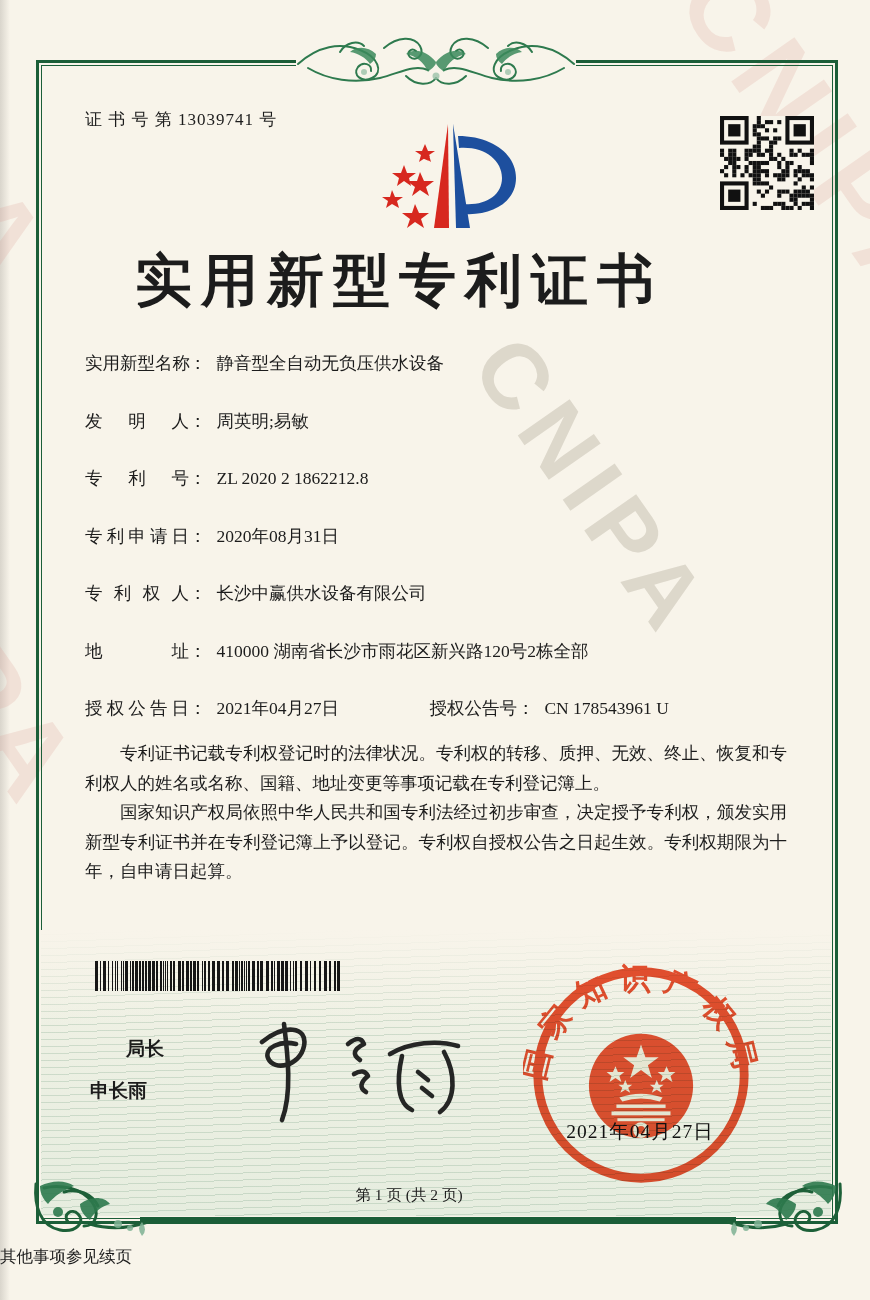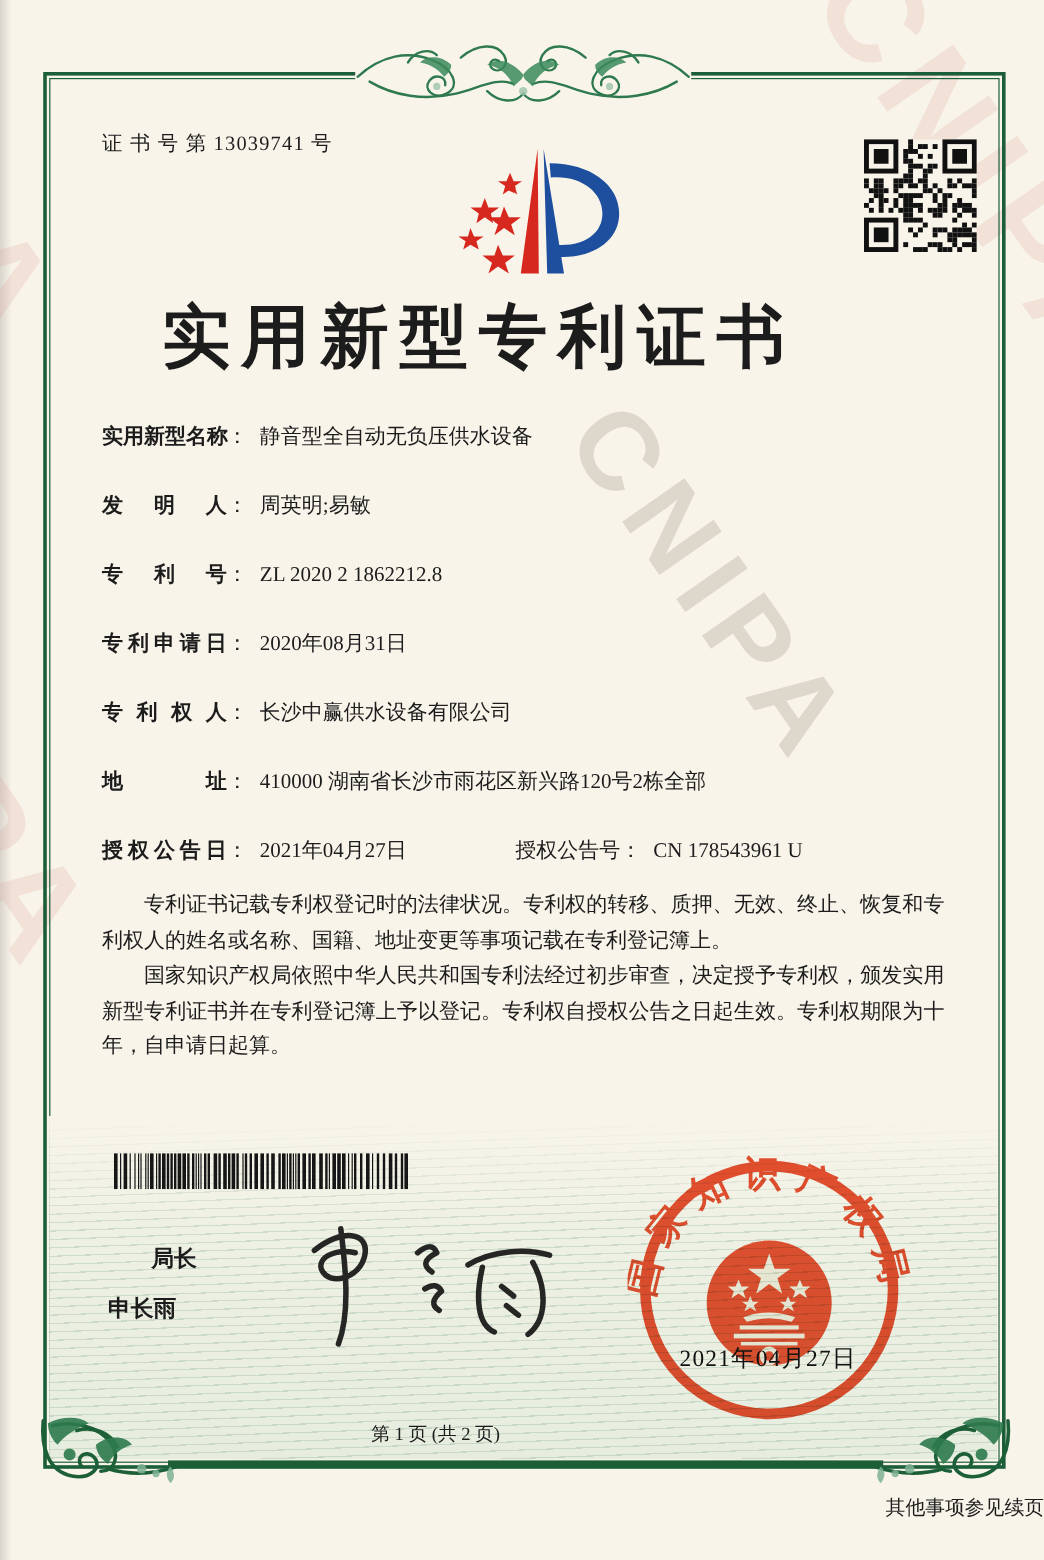--- a/index.html
+++ b/index.html
@@ -30,42 +30,42 @@
       linear-gradient(to bottom,#f2f2e6,#e6eddf);}
   
   .cert-no{left:85px;top:108px;font-size:17px;letter-spacing:1px;z-index:3;text-align:right;}
   .logo{left:352px;top:110px;z-index:3;}
   .qr{left:720px;top:116px;z-index:3;}
   .title{left:0;top:243px;width:798px;text-align:center;font-size:57px;font-weight:bold;
          letter-spacing:9px;z-index:3;}
   
   .fields{left:85px;top:351px;width:700px;z-index:3;font-size:17.5px;}
   .frow{height:27.5px;margin-bottom:30px;white-space:nowrap;}
-  .f-label{display:inline-block;width:104px;text-align:justify;text-align-last:justify;font-weight:bold;}
+  .f-label{display:inline-block;width:104px;text-align:justify;text-align-last:justify;}
   .f-colon{margin-right:10px;}
   .f-label2{display:inline-block;margin-left:86px;}
   
   .paras{left:85px;top:739px;width:702px;z-index:3;font-size:17.5px;line-height:29.5px;
          text-align:justify;}
   .paras p{margin:0;text-indent:2em;}
   
   .barcode{left:95px;top:961px;z-index:3;}
   
   .officer-role{left:90px;top:1036px;font-size:19px;font-weight:bold;
     font-family:"Liberation Sans",sans-serif;z-index:3;margin-left:36px;}
   .officer-name{left:90px;top:1078px;font-size:19px;font-weight:bold;
     font-family:"Liberation Sans",sans-serif;z-index:3;}
   .signature{left:232px;top:1016px;z-index:4;}
   
   .seal{left:523px;top:960px;z-index:4;mix-blend-mode:multiply;}
   .seal-date{left:535px;top:1118px;width:210px;text-align:center;font-size:19.5px;
              color:#111;z-index:5;letter-spacing:1px;}
   
-  .page-no{left:0;top:1185px;width:726px;text-align:center;font-size:15.5px;z-index:3;}
-  .note{left:0;top:1246px;width:870px;text-align:right;font-size:16.5px;z-index:3;}
+  .page-no{left:0;top:1185px;width:726px;text-align:center;font-size:15.5px;z-index:3;padding-left:46px;}
+  .note{left:0;top:1246px;width:870px;text-align:left;font-size:16.5px;z-index:3;}
   
   .flourish{left:288px;top:28px;z-index:4;}
   .corner-l{left:30px;top:1178px;z-index:6;}
   .corner-r{left:716px;top:1178px;z-index:6;transform:scaleX(-1);}
 </style>
 </head>
 <body>
 
 <div class="abs scan-edge"></div>
 

